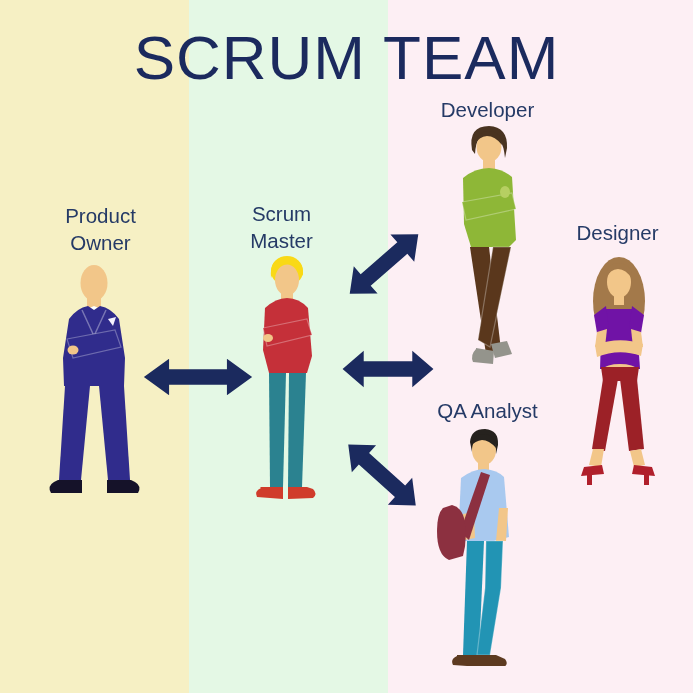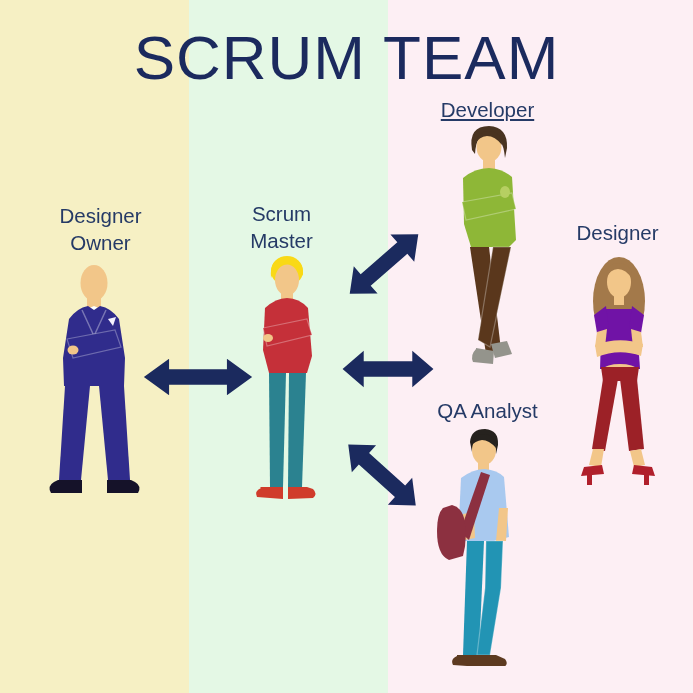--- a/index.html
+++ b/index.html
@@ -27,23 +27,23 @@
 <body>
 
 <div id="stage">
 
   <div class="stripe" id="stripe-left" style="background-color: rgb(246, 240, 196);"></div>
   <div class="stripe" id="stripe-mid" style="background-color: rgb(228, 248, 229);"></div>
   <div class="stripe" id="stripe-right" style="background-color: rgb(253, 239, 244);"></div>
 
   <h1 class="title" style="color: rgb(27, 42, 94);">SCRUM TEAM</h1>
 
-  <div class="role-label" style="left: 38px; top: 202px; width: 125px; color: rgb(37, 58, 102);">Designer Owner</div>
+  <div class="role-label" style="left: 38px; top: 202px; width: 125px; color: rgb(37, 58, 102);">Product Owner</div>
   <div class="role-label" style="left: 219px; top: 200px; width: 125px; color: rgb(37, 58, 102);">Scrum Master</div>
-  <div class="role-label" style="left: 425px; top: 96px; width: 125px; color: rgb(37, 58, 102); text-decoration: underline;">Developer</div>
+  <div class="role-label" style="left: 425px; top: 96px; width: 125px; color: rgb(37, 58, 102);">Developer</div>
   <div class="role-label" style="left: 415px; top: 397px; width: 145px; color: rgb(37, 58, 102);">QA Analyst</div>
   <div class="role-label" style="left: 555px; top: 219px; width: 125px; color: rgb(37, 58, 102);">Designer</div>
 
   <svg class="arrow" style="left:142px;top:356px;" width="112" height="42" viewBox="0 0 120 44" preserveAspectRatio="none">
     <polygon points="2,22 29,3 29,14 91,14 91,3 118,22 91,41 91,30 29,30 29,41" fill="#1b2a5e"></polygon>
   </svg>
   <svg class="arrow" style="left:337px;top:243px;transform:rotate(-41deg);" width="94" height="42" viewBox="0 0 120 44" preserveAspectRatio="none">
     <polygon points="2,22 29,3 29,14 91,14 91,3 118,22 91,41 91,30 29,30 29,41" fill="#1b2a5e"></polygon>
   </svg>
   <svg class="arrow" style="left:341px;top:348px;" width="94" height="42" viewBox="0 0 120 44" preserveAspectRatio="none">

